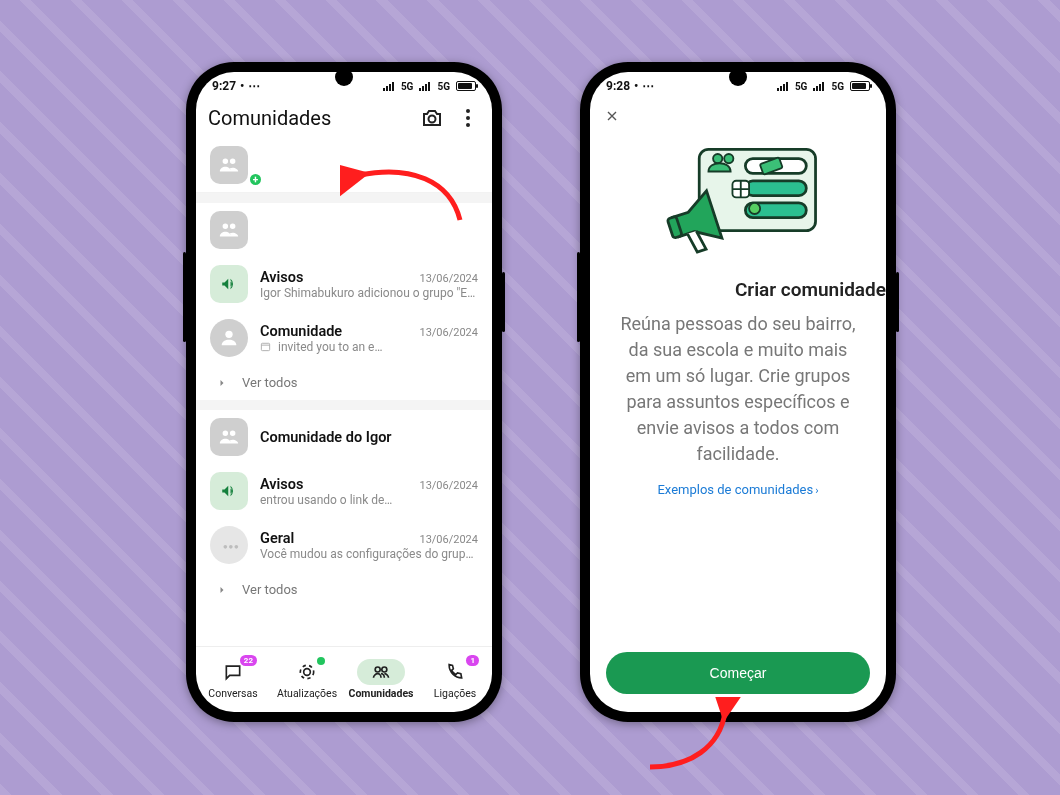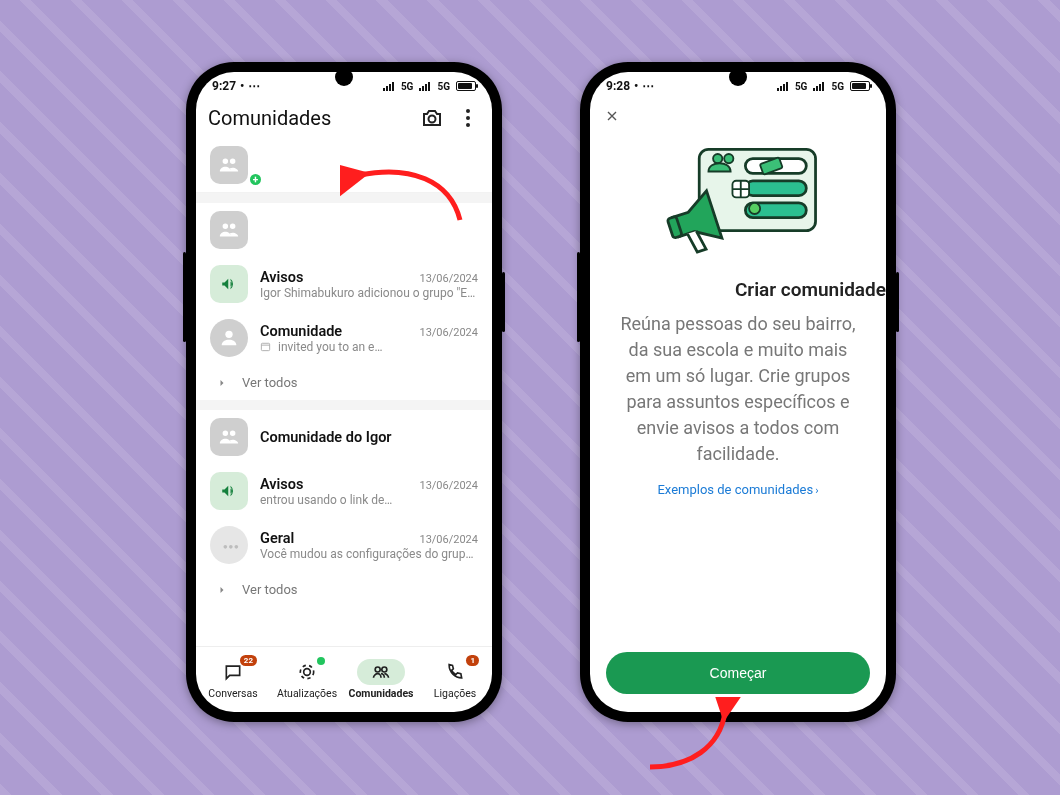--- a/index.html
+++ b/index.html
@@ -86,21 +86,21 @@
 
   
   .nav { height:66px; border-top:1px solid #eee; display:flex; }
   .nav .tab{flex:1;display:flex;flex-direction:column;align-items:center;justify-content:center;gap:2px;}
   .nav .pill{width:48px;height:26px;border-radius:14px;display:flex;align-items:center;justify-content:center;position:relative;}
   .nav .tab.active .pill{background:#d6ecd9;}
   .nav svg{width:20px;height:20px;fill:none;stroke:#222;stroke-width:2;}
   .nav .tab.active{font-weight:700;}
   .nav .lbl{font-size:10.5px;color:#222;}
   .nav .dot{position:absolute;top:-2px;right:6px;width:8px;height:8px;border-radius:50%;background:#22c55e;}
-  .nav .count{position:absolute;top:-4px;right:0;background:#c2410c;color:#fff;font-size:8px;border-radius:8px;padding:1px 4px;font-weight:700;}
+  .nav .count{position:absolute;top:-4px;right:0;background:#d946ef;color:#fff;font-size:8px;border-radius:8px;padding:1px 4px;font-weight:700;}
 
   
   .s2 .topbar{height:36px;display:flex;align-items:center;padding:0 14px;}
   .s2 .topbar svg{width:16px;height:16px;stroke:#555;fill:none;stroke-width:2;}
   .illus{display:flex;justify-content:center;margin:6px 0 16px;}
   .illus svg{width:190px;height:120px;}
   .s2 h2{text-align:right;font-size:19px;color:#222;margin-bottom:10px;font-weight:600;padding-left:24px;}
   .s2 p{font-size:18px;color:#777;text-align:center;padding:0 24px;line-height:1.45;}
   .s2 .link{display:block;text-align:center;margin-top:14px;color:#1b7bd6;font-size:13px;}
   .s2 .link .chev{font-size:11px;margin-left:2px;}

